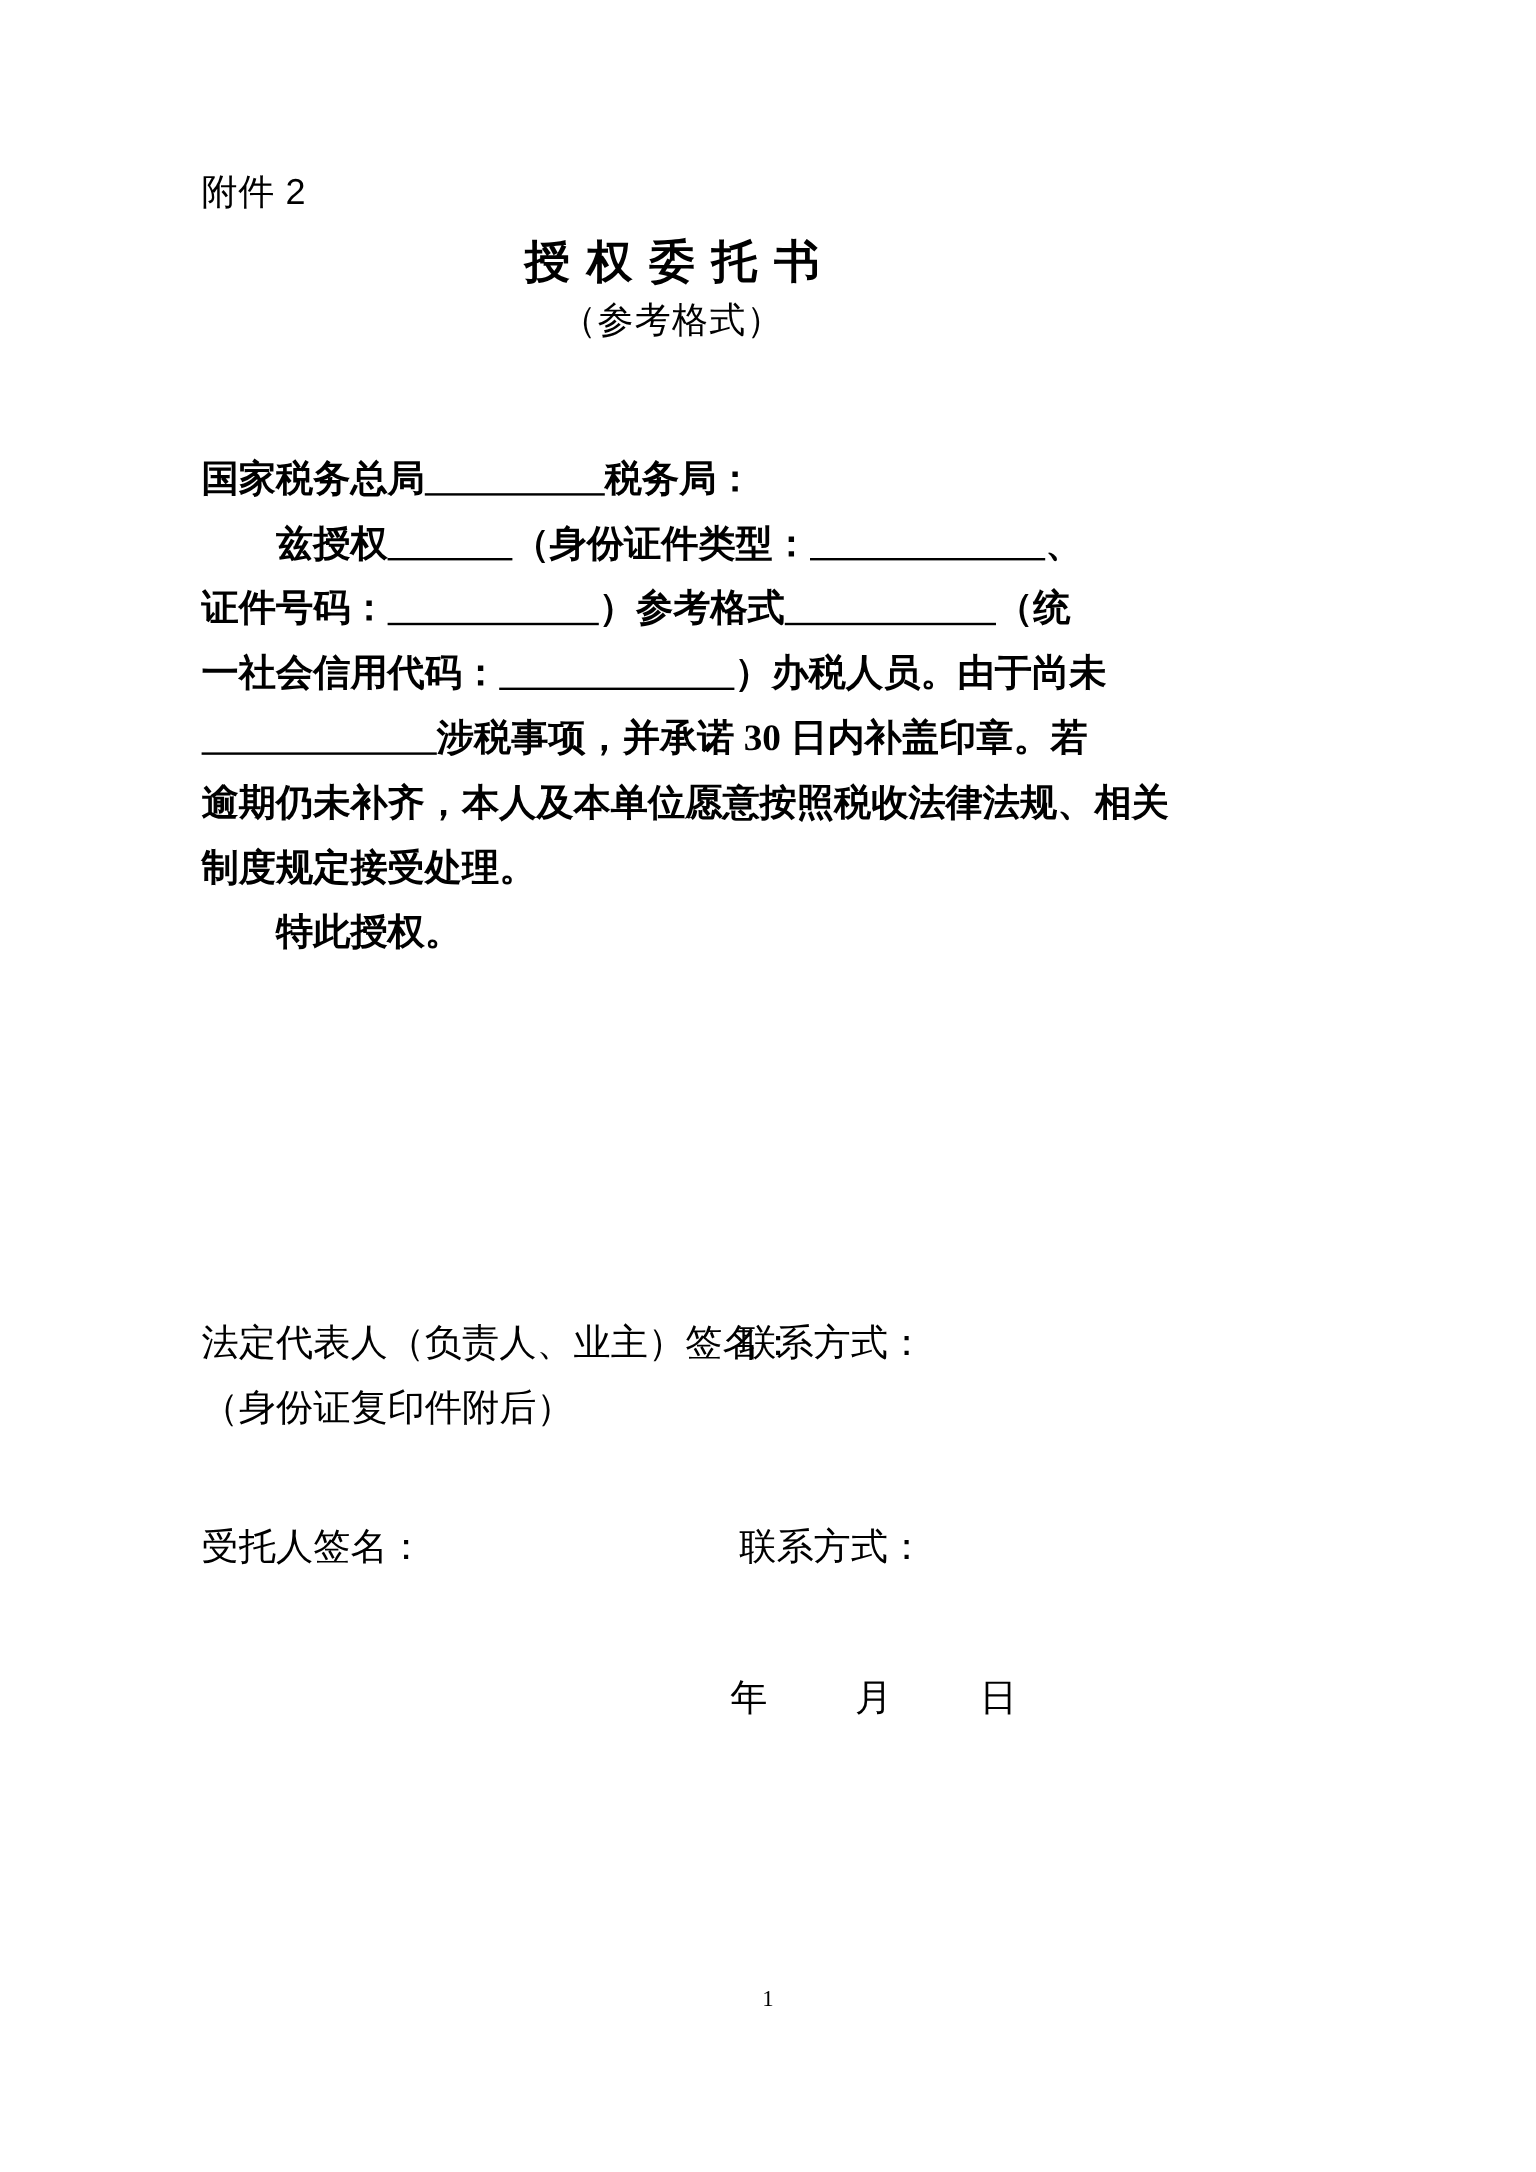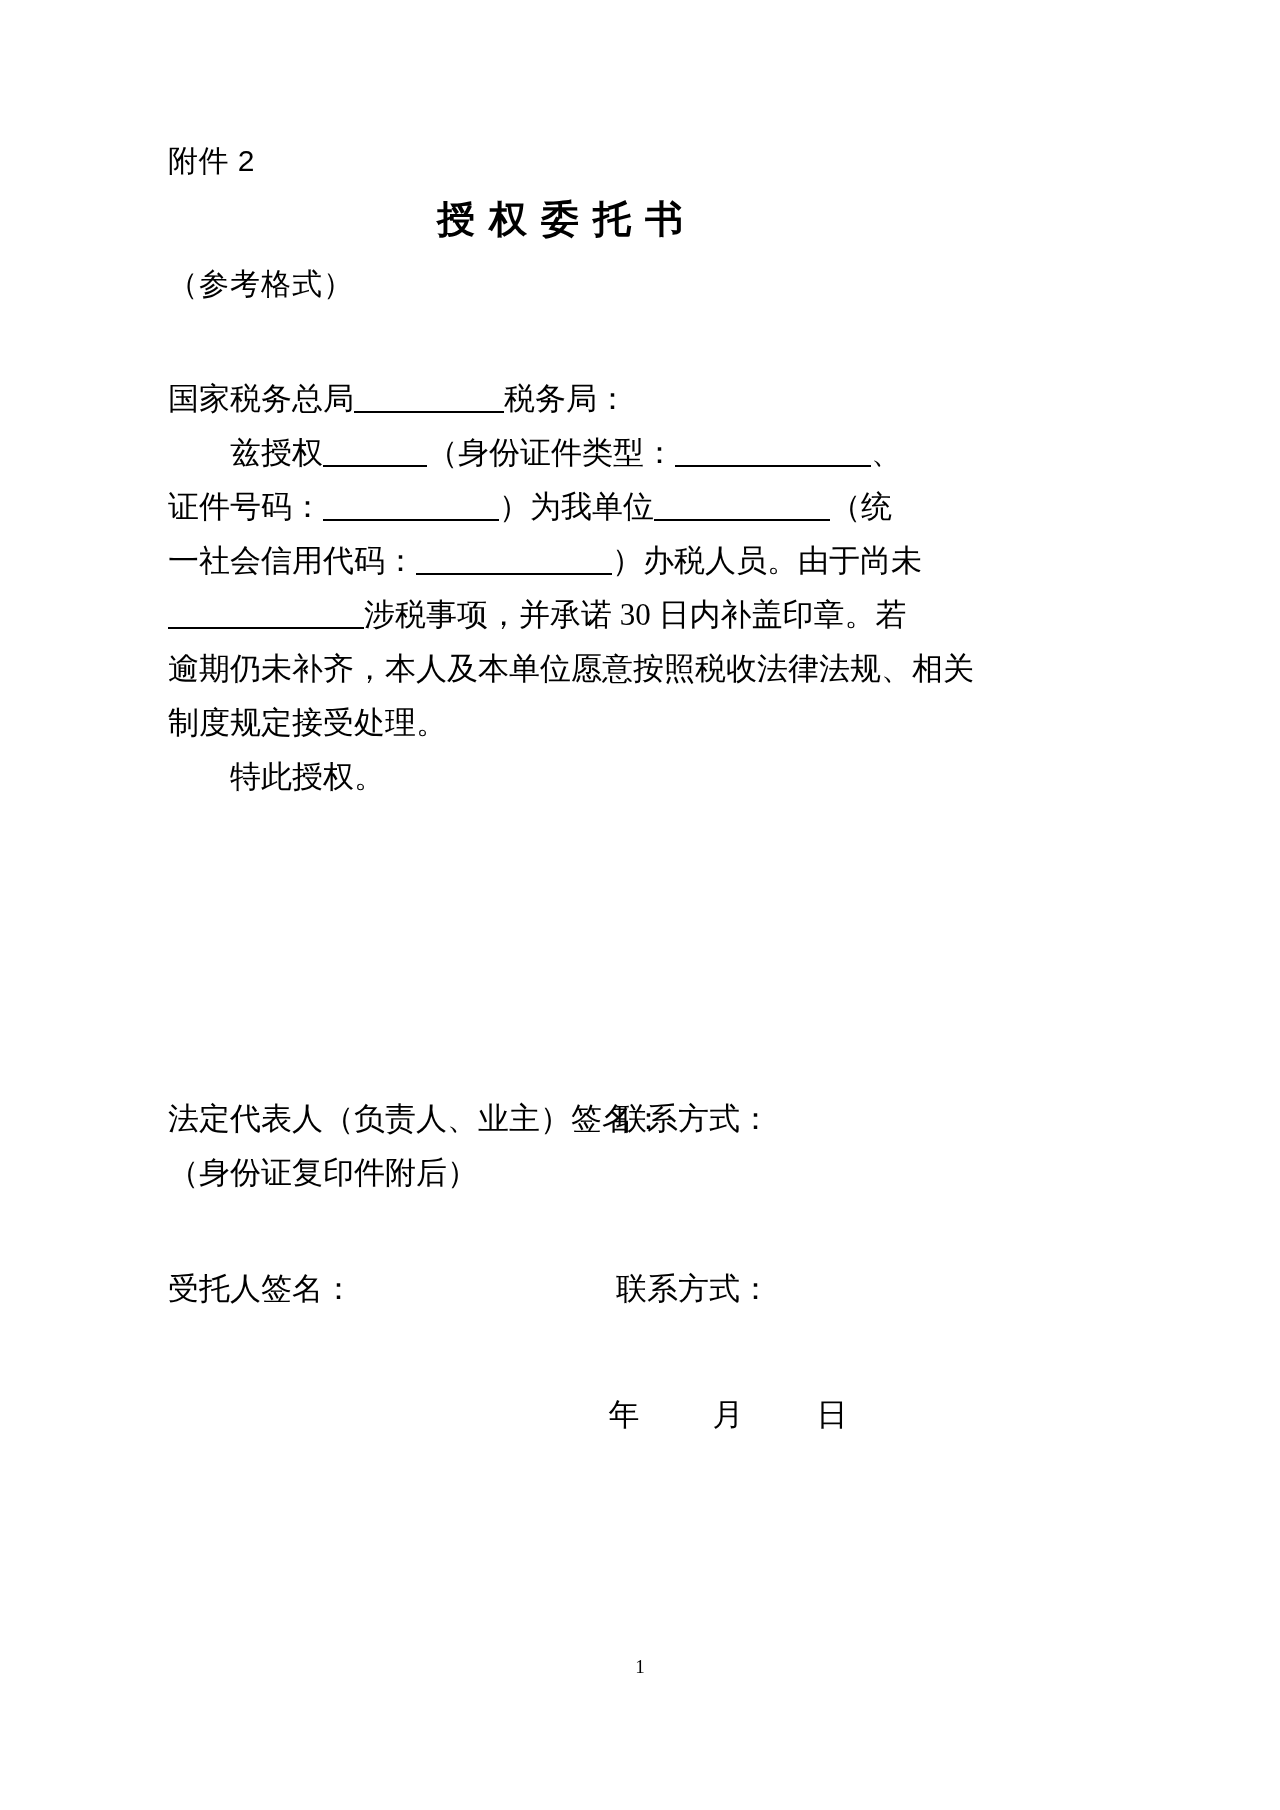--- a/index.html
+++ b/index.html
@@ -39,36 +39,37 @@
     text-align: center;
     font-size: 38px;
     line-height: 1.25;
     letter-spacing: 14px;
     text-indent: 14px;
     font-weight: 700;
   }
   .doc-subtitle {
     position: absolute;
     left: 168px;
-    top: 264px;
+    top: 248px;
     width: 784px;
-    text-align: left;
+    text-align: center;
     font-size: 30px;
     line-height: 1.3;
     letter-spacing: 1px;
   }
 
   
   .body-block {
     position: absolute;
     left: 168px;
     top: 372px;
     width: 790px;
     font-size: 31px;
     line-height: 54px;
+    font-weight: bold;
   }
   .line {
     white-space: nowrap;
     height: 54px;
     display: block;
   }
   .line.justify {
     display: flex;
     justify-content: space-between;
     white-space: nowrap;
@@ -172,21 +173,21 @@
 
     <span class="line">
       <span>国家税务总局</span><span class="blank b-md"></span><span>税务局：</span>
     </span>
 
     <span class="line">
       <span class="indent"></span><span>兹授权</span><span class="blank b-xs"></span><span>（身份证件类型：</span><span class="blank b-xl"></span><span>、</span>
     </span>
 
     <span class="line">
-      <span>证件号码：</span><span class="blank b-lg"></span><span>）为我单位</span><span class="blank b-lg"></span><span>（统</span>
+      <span>证件号码：</span><span class="blank b-lg"></span><span>）参考格式</span><span class="blank b-lg"></span><span>（统</span>
     </span>
 
     <span class="line">
       <span>一社会信用代码：</span><span class="blank b-xl"></span><span>）办税人员。由于尚未</span>
     </span>
 
 
     <span class="line">
       <span class="blank b-xl"></span><span>涉税事项，并承诺 30 日内补盖印章。若</span>
     </span>

